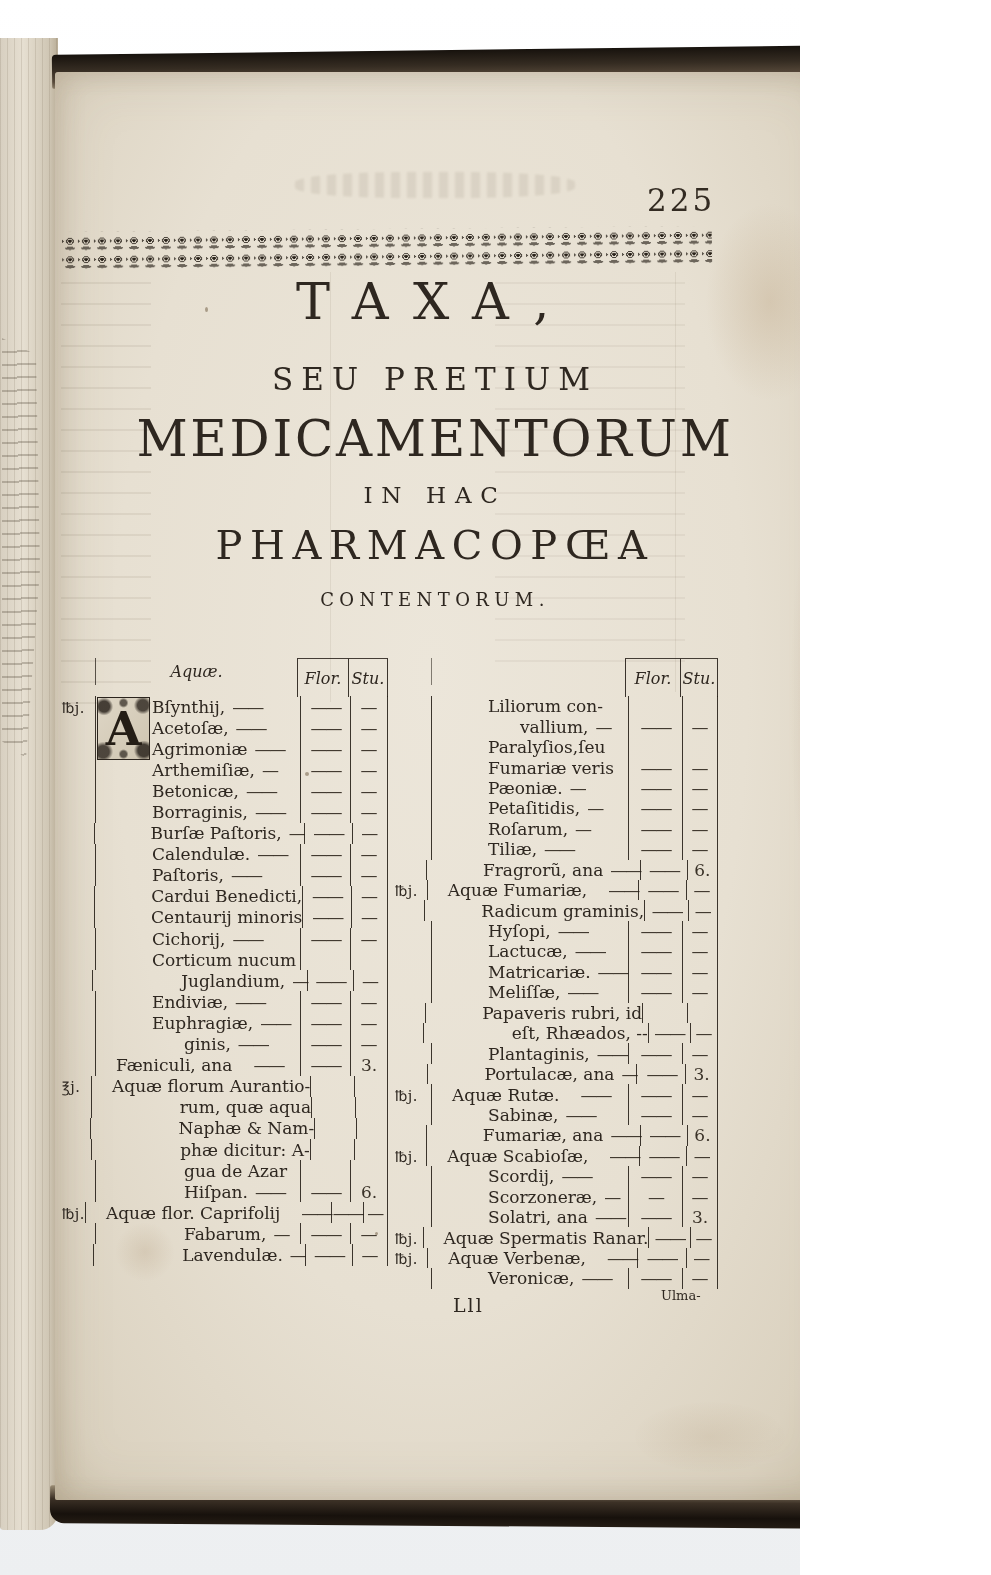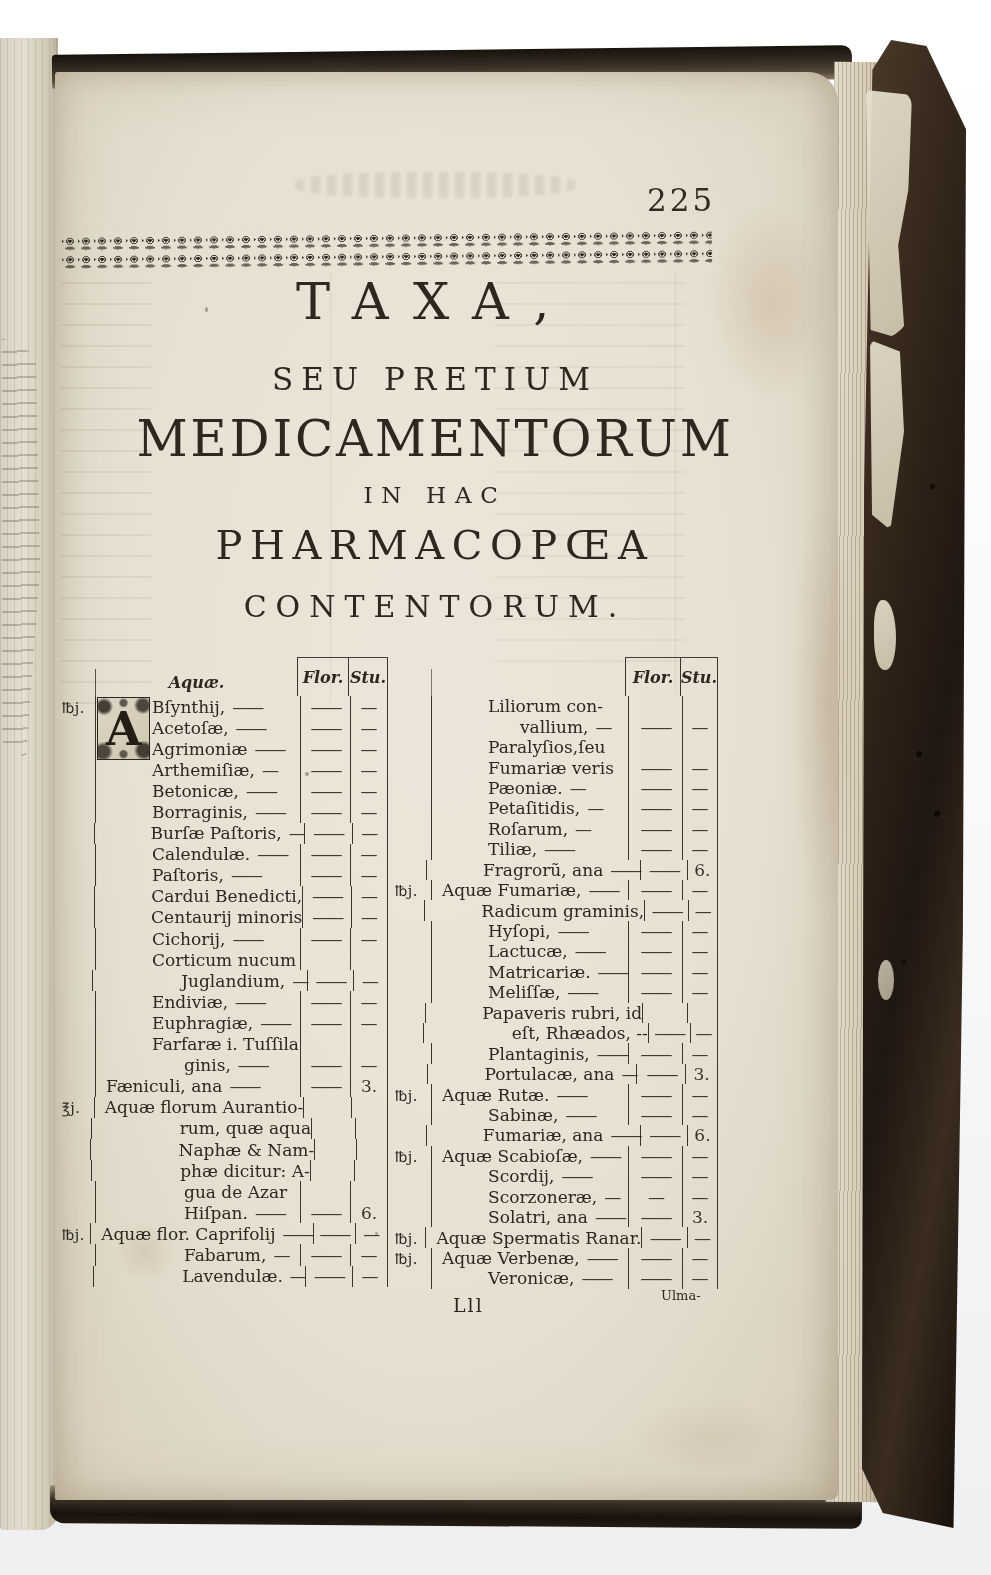--- a/index.html
+++ b/index.html
@@ -1,18 +1,18 @@
 <!DOCTYPE html>
 <html><head>
 <meta charset="utf-8">
 <style>
   html,body{margin:0;padding:0;}
   body{font-family:"DejaVu Serif","Liberation Serif",serif;}
   .stage{
-    position:relative;width:991px;height:1575px;overflow:hidden;
+    position:relative;width:800px;height:1575px;overflow:hidden;
     background:linear-gradient(180deg,#ffffff 0%,#f7f8f9 55%,#edeff1 100%);
   }
   
   .prev-page-edge{
     position:absolute;left:0;top:38px;width:58px;height:1492px;
     background:
       repeating-linear-gradient(90deg, rgba(120,105,85,.18) 0 1px, transparent 1px 7px),
       linear-gradient(90deg,#d7cfc0 0%, #e6dfd1 40%, #cfc6b4 85%, #b9ad97 100%);
     border-radius:0 0 18px 4px;
   }
@@ -93,47 +93,47 @@
       radial-gradient(ellipse 5px 1.7px at 8px 16.4px, rgba(42,35,27,.65) 92%, transparent);
     background-size:16px 18.5px;background-repeat:repeat;
   }
   .title-block{position:absolute;left:0;top:200px;width:760px;text-align:center;color:#2e2720;}
   .title-line{display:block;white-space:nowrap;}
   .tl-0{font-size:51px;letter-spacing:.48em;margin-bottom:30px;}
   .tl-1{font-size:31px;letter-spacing:.26em;margin-bottom:13px;}
   .tl-2{font-size:50px;letter-spacing:.055em;margin-bottom:14px;}
   .tl-3{font-size:23px;letter-spacing:.38em;margin-bottom:14px;}
   .tl-4{font-size:40px;letter-spacing:.19em;margin-bottom:21px;}
-  .tl-5{font-size:30px;letter-spacing:.3em;margin-top:12px;}
+  .tl-5{font-size:18px;letter-spacing:.3em;margin-top:12px;}
   
   .ptable{position:absolute;top:586px;font-size:17px;color:#2e2720;}
   .ptable.left{left:5px;width:328px;}
   .ptable.right{left:338px;width:325px;}
-  .t-head{display:flex;height:38px;align-items:flex-end;font-style:italic;font-size:16px;font-weight:bold;}
+  .t-head{display:flex;height:38px;align-items:flex-start;font-style:italic;font-size:16px;}
   .t-head .h-m{width:35px;}
   .ptable.right .t-head .h-m{width:38px;}
   .t-head .h-n{flex:1;text-align:center;border-left:1.6px solid rgba(40,33,26,.75);height:70%;display:flex;align-items:center;justify-content:center;}
   .ptable.right .t-head .h-n{border-left-color:rgba(40,33,26,.55);}
   .t-head .h-f,.t-head .h-s{border-left:1.6px solid rgba(40,33,26,.9);border-top:1.6px solid rgba(40,33,26,.85);height:100%;display:flex;align-items:center;justify-content:center;}
   .t-head .h-f{width:50px;}
   .t-head .h-s{width:38px;border-right:1.6px solid rgba(40,33,26,.9);}
   .ptable.right .t-head .h-f{width:54px;}
   .ptable.right .t-head .h-s{width:36px;}
   .t-body{position:relative;}
   .t-row{display:flex;height:21.1px;align-items:center;white-space:nowrap;}
   .ptable.right .t-row{height:20.45px;}
   .t-m{width:35px;font-size:14.5px;padding-left:2px;box-sizing:border-box;letter-spacing:.5px;}
   .ptable.right .t-m{width:38px;}
   .t-n{flex:1;height:100%;display:flex;align-items:center;border-left:1.6px solid rgba(40,33,26,.9);box-sizing:border-box;overflow:visible;}
   .t-n .nm{position:relative;z-index:2;}
   .t-f{width:50px;height:100%;border-left:1.6px solid rgba(40,33,26,.9);box-sizing:border-box;display:flex;align-items:center;justify-content:center;letter-spacing:-2px;color:#3a3228;}
   .t-s{width:38px;height:100%;border-left:1.6px solid rgba(40,33,26,.9);border-right:1.6px solid rgba(40,33,26,.9);box-sizing:border-box;display:flex;align-items:center;justify-content:center;color:#3a3228;}
   .ptable.right .t-f{width:54px;}
   .ptable.right .t-s{width:36px;}
-  .i0{padding-left:10px;} .i1{padding-left:56px;} .i2{padding-left:88px;}
+  .i0{padding-left:20px;gap:14px;} .i1{padding-left:56px;} .i2{padding-left:88px;}
   .lead{margin-left:7px;letter-spacing:-2px;color:#3a3228;}
   .dropcap{
     position:absolute;left:37px;top:1px;width:53px;height:63px;z-index:1;
     border:1.8px solid #2b241d;box-sizing:border-box;
     background:
       radial-gradient(circle 9px at 12% 14%, rgba(43,36,29,.85) 60%, transparent),
       radial-gradient(circle 9px at 88% 12%, rgba(43,36,29,.8) 60%, transparent),
       radial-gradient(circle 10px at 10% 88%, rgba(43,36,29,.8) 60%, transparent),
       radial-gradient(circle 10px at 90% 86%, rgba(43,36,29,.85) 60%, transparent),
       radial-gradient(circle 5px at 50% 8%, rgba(43,36,29,.7) 60%, transparent),
@@ -333,28 +333,20 @@
             <span class="t-m"></span>
             <span class="t-n i1">
               <span class="nm">Euphragiæ,</span>
               <span class="lead">——</span>
             </span>
             <span class="t-f">——</span>
             <span class="t-s">—</span>
           </div>
           <div class="t-row">
             <span class="t-m"></span>
-            <span class="t-n i1">
-              <span class="nm">Farfaræ i. Tuſſila</span>
-            </span>
-            <span class="t-f"></span>
-            <span class="t-s"></span>
-          </div>
-          <div class="t-row">
-            <span class="t-m"></span>
             <span class="t-n i2">
               <span class="nm">ginis,</span>
               <span class="lead">——</span>
             </span>
             <span class="t-f">——</span>
             <span class="t-s">—</span>
           </div>
           <div class="t-row">
             <span class="t-m"></span>
             <span class="t-n i0">

